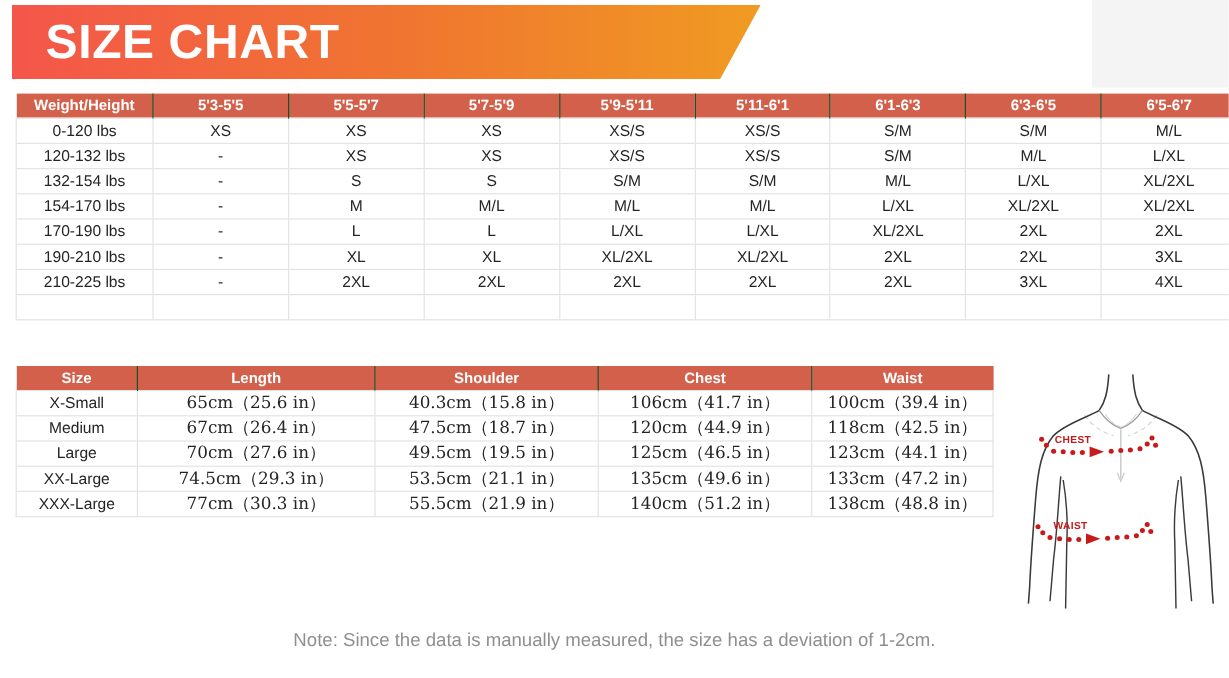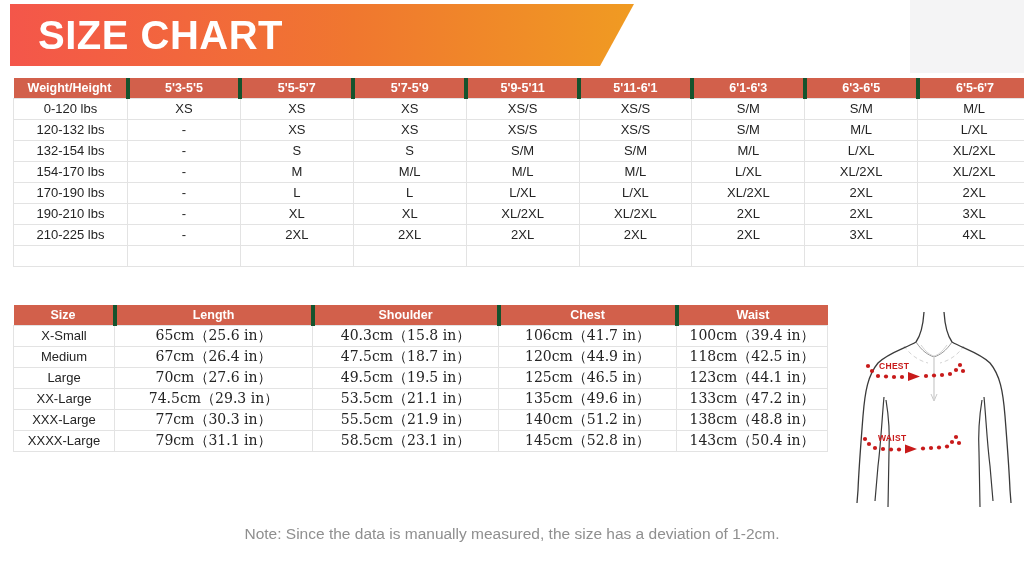--- a/index.html
+++ b/index.html
@@ -21,21 +21,21 @@
   }
   .banner-title {
     color:#ffffff; font-weight:bold; font-size:40px; letter-spacing:0.5px;
     padding-left:28px; line-height:62px;
   }
 
   
   table { border-collapse:collapse; table-layout:fixed; }
   th {
     background:#d2604b; color:#ffffff; font-weight:bold; font-size:12.5px;
-    height:20px; text-align:center; border-left:4px solid #14532d; padding:0;
+    height:20px; text-align:center; border-left:1px solid #14532d; padding:0;
   }
   th:first-child { border-left:none; }
   td {
     border:1px solid #e3e3e3; height:21px; text-align:center;
     font-size:13px; color:#242424; padding:0; background:#ffffff;
     white-space:nowrap; overflow:hidden;
   }
 
   #size-table { position:absolute; left:13px; top:78px; width:1018px; }
   #size-table td.rowhead { font-size:13px; }
@@ -232,27 +232,20 @@
           <td class="serif">53.5cm（21.1 in）</td>
           <td class="serif">135cm（49.6 in）</td>
           <td class="serif">133cm（47.2 in）</td>
         </tr>
         <tr>
           <td class="rowhead">XXX-Large</td>
           <td class="serif">77cm（30.3 in）</td>
           <td class="serif">55.5cm（21.9 in）</td>
           <td class="serif">140cm（51.2 in）</td>
           <td class="serif">138cm（48.8 in）</td>
-        </tr>
-        <tr>
-          <td class="rowhead">XXXX-Large</td>
-          <td class="serif">79cm（31.1 in）</td>
-          <td class="serif">58.5cm（23.1 in）</td>
-          <td class="serif">145cm（52.8 in）</td>
-          <td class="serif">143cm（50.4 in）</td>
         </tr>
       </tbody>
   </table>
 
   <svg class="figure" viewBox="0 0 172 225" xmlns="http://www.w3.org/2000/svg">
 
     <path d="M76,12 C75,27 73,35 68,42" fill="none" stroke="#3a3a3a" stroke-width="1.3"></path>
     <path d="M96,12 C97,27 99,35 104,42" fill="none" stroke="#3a3a3a" stroke-width="1.3"></path>
 
     <path d="M68,42 C74,51 80,55 86,57 C92,55 98,51 104,42" fill="none" stroke="#9a9a9a" stroke-width="1"></path>

